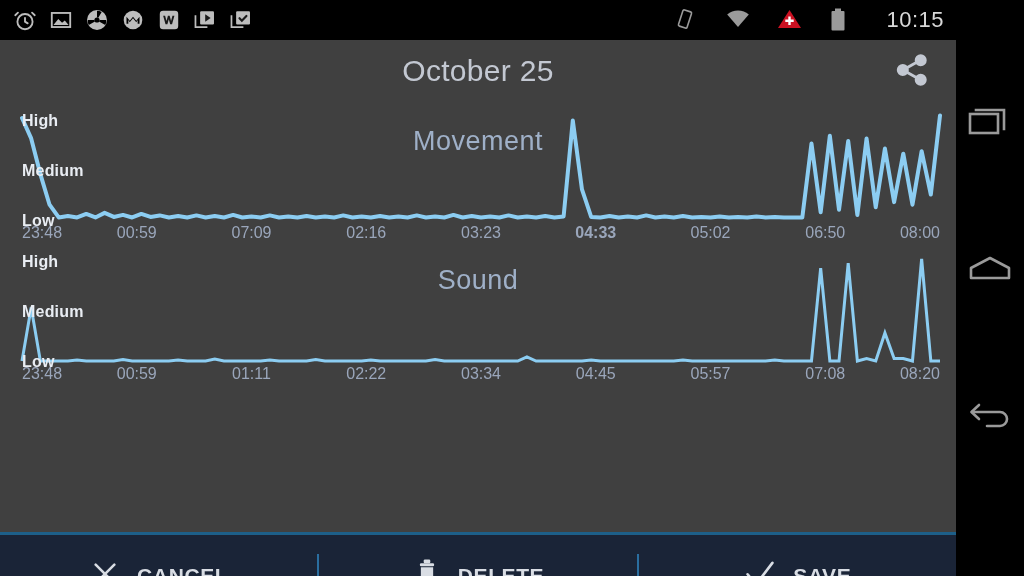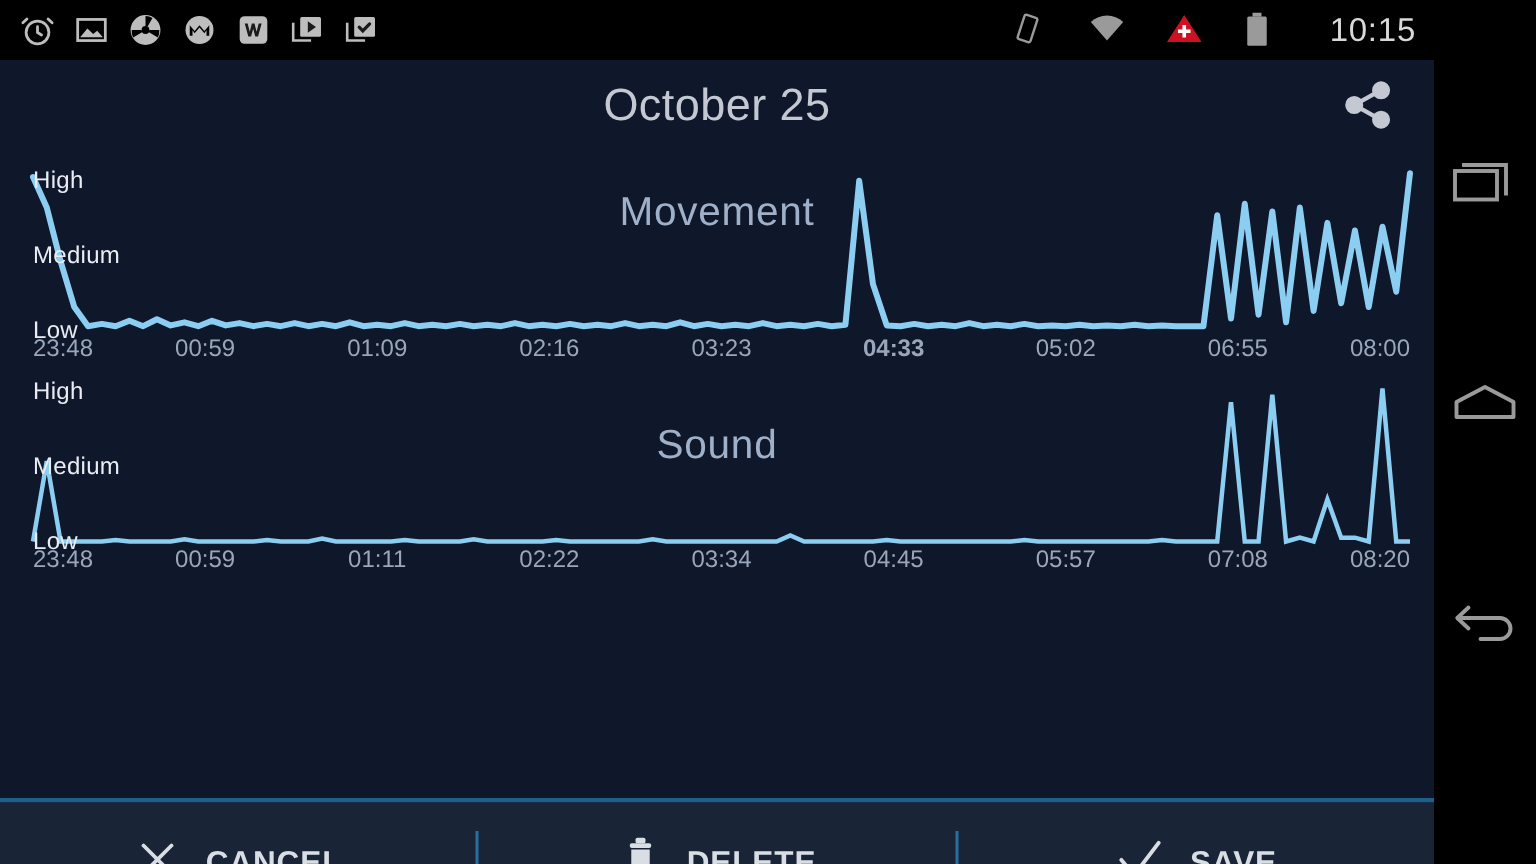--- a/index.html
+++ b/index.html
@@ -26,21 +26,21 @@
     display:flex; flex-direction:column; align-items:center;
   }
   .navbtn { width:68px; height:74px; display:flex; align-items:center; justify-content:center; }
   #nav-recent { margin-top:86px; }
   #nav-home  { margin-top:74px; }
   #nav-back  { margin-top:74px; }
 
   
   #app {
     position:absolute; left:0; top:40px; width:956px; height:536px;
-    background:#0f172a;
+    background:#404040;
   }
 
   
   #header { position:relative; height:62px; }
   #page-title {
     position:absolute; left:0; right:0; top:14px; text-align:center;
     color:#c3c8d2; font-size:30px; font-weight:400; letter-spacing:.3px;
   }
   #share-button {
     position:absolute; right:20px; top:10px; width:48px; height:44px;
@@ -51,25 +51,25 @@
   .chart-block { position:relative;padding-left:28px; }
   #movement-block { height:143px; }
   #sound-block { height:141px; }
 
   .chart-title {
     position:absolute; left:0; right:0; text-align:center;
     color:#9fb0c8; font-size:27px; font-weight:300; letter-spacing:.5px;
     pointer-events:none;
   }
   #movement-title { top:24px; }
-  #sound-title { top:20px;margin-top:16px; }
+  #sound-title { top:20px; }
 
   .ylab {
     position:absolute; color:#e9edf3; font-size:16px; left:22px;
-    letter-spacing:.2px; font-weight:400;
+    letter-spacing:.2px; font-weight:700;
   }
   .plot { position:absolute; left:0; top:0; width:956px; height:100%; }
   .plot svg { display:block; width:100%; height:100%; }
 
   .xaxis {
     position:absolute; left:0; width:956px; height:20px;
   }
   .xtick {
     position:absolute; color:#9aa6bb; font-size:16px; transform:translateX(-50%);
     white-space:nowrap;
@@ -208,26 +208,26 @@
         </svg>
       </div>
 
       <div class="ylab" id="m-y-high" style="top:10px">High</div>
       <div class="ylab" id="m-y-medium" style="top:60px">Medium</div>
       <div class="ylab" id="m-y-low" style="top:110px">Low</div>
 
       <div class="xaxis" id="movement-xaxis" style="top:122px">
           <span class="xtick first" style="left: 22px;">23:48</span>
           <span class="xtick" style="left: 136.75px;">00:59</span>
-          <span class="xtick" style="left: 251.5px;">01:09</span>
+          <span class="xtick" style="left: 251.5px;">07:09</span>
           <span class="xtick" style="left: 366.25px;">02:16</span>
           <span class="xtick" style="left: 481px;">03:23</span>
           <span class="xtick" style="left: 595.75px; font-weight: bold;">04:33</span>
           <span class="xtick" style="left: 710.5px;">05:02</span>
-          <span class="xtick" style="left: 825.25px;">06:55</span>
+          <span class="xtick" style="left: 825.25px;">06:50</span>
           <span class="xtick last" style="left: 940px;">08:00</span>
         </div>
     </div>
 
     <div class="chart-block" id="sound-block">
       <div class="chart-title" id="sound-title">Sound</div>
 
       <div class="plot">
         <svg id="sound-svg" viewBox="0 0 956 141" preserveAspectRatio="none">
           <path id="sound-path" fill="none" stroke="#8ccdf2" stroke-width="3" stroke-linejoin="miter" stroke-linecap="butt" d="M22.00 116.00 L31.18 62.45 L40.36 116.00 L49.54 116.00 L58.72 116.00 L67.90 116.00 L77.08 114.98 L86.26 116.00 L95.44 116.00 L104.62 116.00 L113.80 116.00 L122.98 114.47 L132.16 116.00 L141.34 116.00 L150.52 116.00 L159.70 116.00 L168.88 116.00 L178.06 114.98 L187.24 116.00 L196.42 116.00 L205.60 116.00 L214.78 113.96 L223.96 116.00 L233.14 116.00 L242.32 116.00 L251.50 116.00 L260.68 116.00 L269.86 114.98 L279.04 116.00 L288.22 116.00 L297.40 116.00 L306.58 116.00 L315.76 114.47 L324.94 116.00 L334.12 116.00 L343.30 116.00 L352.48 116.00 L361.66 116.00 L370.84 114.98 L380.02 116.00 L389.20 116.00 L398.38 116.00 L407.56 116.00 L416.74 116.00 L425.92 116.00 L435.10 114.47 L444.28 116.00 L453.46 116.00 L462.64 116.00 L471.82 116.00 L481.00 116.00 L490.18 116.00 L499.36 116.00 L508.54 116.00 L517.72 116.00 L526.90 111.92 L536.08 116.00 L545.26 116.00 L554.44 116.00 L563.62 116.00 L572.80 116.00 L581.98 116.00 L591.16 114.98 L600.34 116.00 L609.52 116.00 L618.70 116.00 L627.88 116.00 L637.06 116.00 L646.24 116.00 L655.42 116.00 L664.60 116.00 L673.78 116.00 L682.96 114.98 L692.14 116.00 L701.32 116.00 L710.50 116.00 L719.68 116.00 L728.86 116.00 L738.04 116.00 L747.22 116.00 L756.40 116.00 L765.58 116.00 L774.76 114.98 L783.94 116.00 L793.12 116.00 L802.30 116.00 L811.48 116.00 L820.66 23.18 L829.84 116.00 L839.02 116.00 L848.20 18.08 L857.38 116.00 L866.56 113.45 L875.74 116.00 L884.92 87.95 L894.10 113.45 L903.28 113.45 L912.46 116.00 L921.64 14.00 L930.82 116.00 L940.00 116.00"></path>

